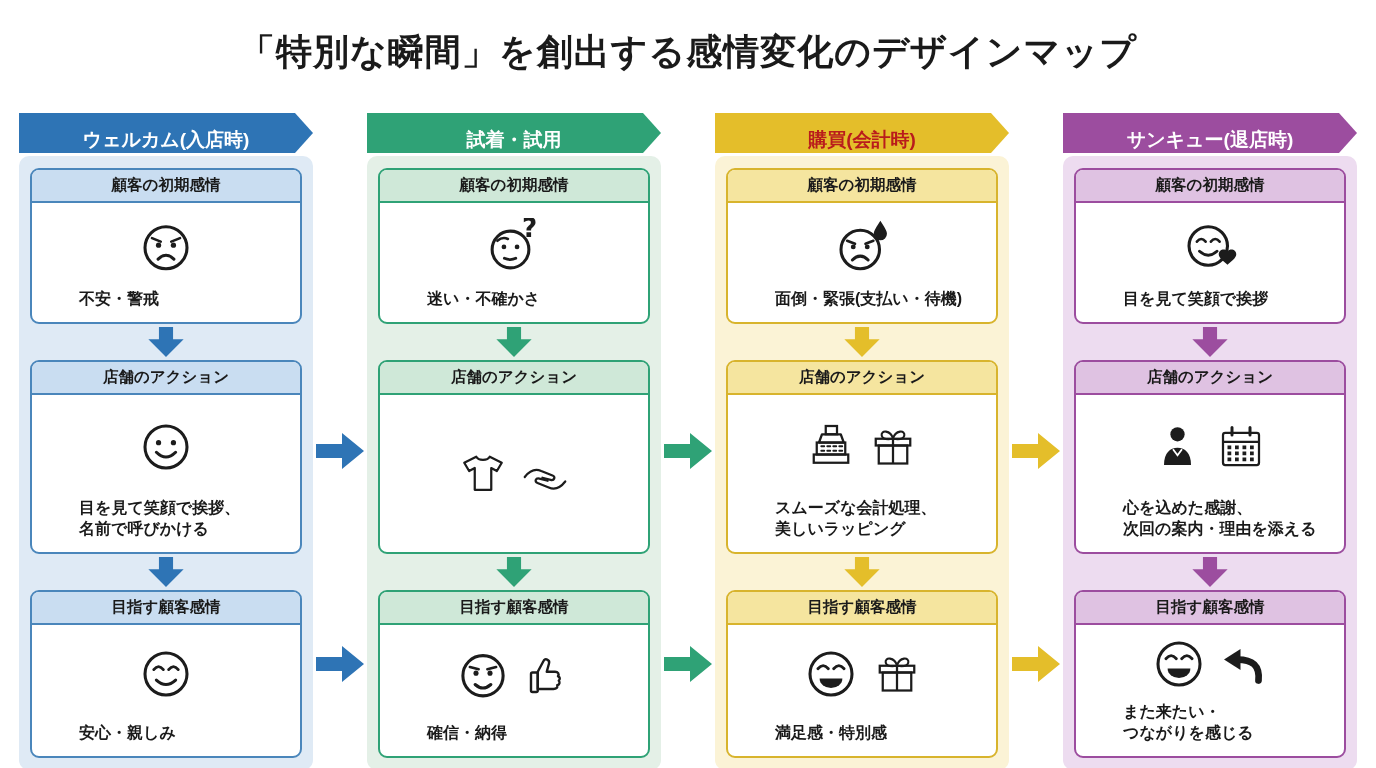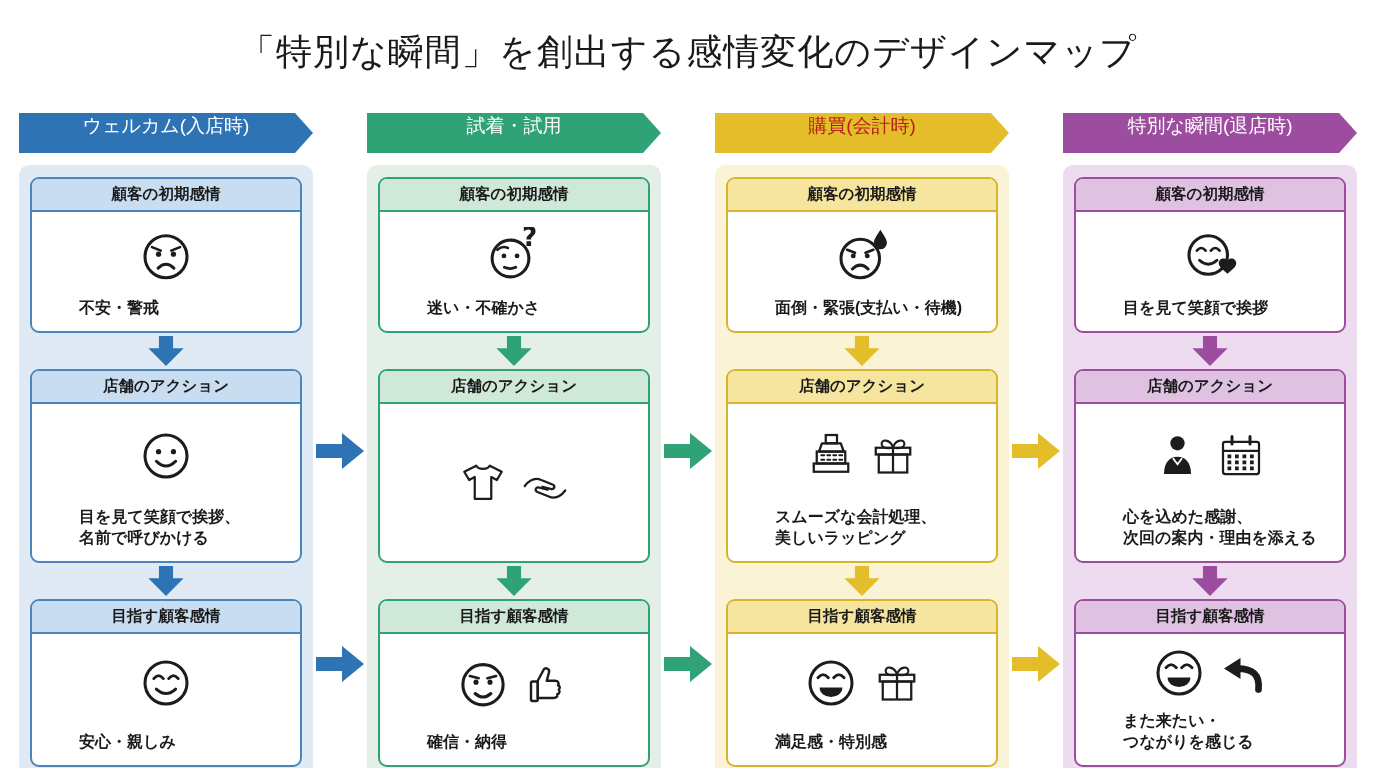--- a/index.html
+++ b/index.html
@@ -2,38 +2,38 @@
 <html><head>
 <meta charset="utf-8">
 <style>
   html,body{margin:0;padding:0}
   body{
     width:1376px;height:768px;background:#ffffff;
     font-family:"Liberation Sans","DejaVu Sans",sans-serif;
     color:#1a1a1a;overflow:hidden;
   }
   .page-title{
-    text-align:center;font-size:36px;font-weight:normal;
+    text-align:center;font-size:36px;font-weight:bold;
     margin:28px 0 0;letter-spacing:1px;
   }
   .map{
     display:grid;
     grid-template-columns:294px 54px 294px 54px 294px 54px 294px;
     padding:0 19px;margin-top:36px;align-items:stretch;
   }
   .column{display:flex;flex-direction:column}
   .c1{--main:#2e74b5;--panel:#dfeaf5;--strip:#c9ddf1;--border:#4a86bb}
   .c2{--main:#2fa276;--panel:#e4f0e7;--strip:#cfe8d8;--border:#2fa276}
   .c3{--main:#e4be2a;--panel:#fbf3d6;--strip:#f5e59f;--border:#d8b42d}
   .c4{--main:#9c4d9f;--panel:#eddcf0;--strip:#dfc2e2;--border:#9c4d9f}
   .banner{
-    height:40px;display:flex;align-items:flex-start;justify-content:center;
-    font-weight:normal;font-size:19px;color:#fff;background:var(--main);
+    height:40px;display:flex;align-items:flex-end;justify-content:center;
+    font-weight:bold;font-size:19px;color:#fff;background:var(--main);
     clip-path:polygon(0 0,calc(100% - 18px) 0,100% 50%,calc(100% - 18px) 100%,0 100%);
-    margin-bottom:12px;
+    margin-bottom:3px;
   }
   .c3 .banner{color:#b91c1c}
   .panel{
     background:var(--panel);border-radius:10px;padding:12px 11px;
     display:flex;flex-direction:column;flex:1;
   }
   .box{
     background:#fff;border:2.5px solid var(--border);border-radius:9px;
     overflow:hidden;display:flex;flex-direction:column;
   }
@@ -352,21 +352,21 @@
     <svg class="arr-h a-action">
         <use href="#i-right"></use>
       </svg>
     <svg class="arr-h a-target">
         <use href="#i-right"></use>
       </svg>
   </div>
 
   <section class="column c4">
     <div class="banner">
-      <span>特別な瞬間(退店時)</span>
+      <span>サンキュー(退店時)</span>
     </div>
     <div class="panel">
       <div class="box box-initial">
         <div class="box-title">顧客の初期感情</div>
         <div class="icons">
           <svg class="icon">
               <use href="#i-heartface"></use>
             </svg>
         </div>
         <div class="caption">目を見て笑顔で挨拶</div>

